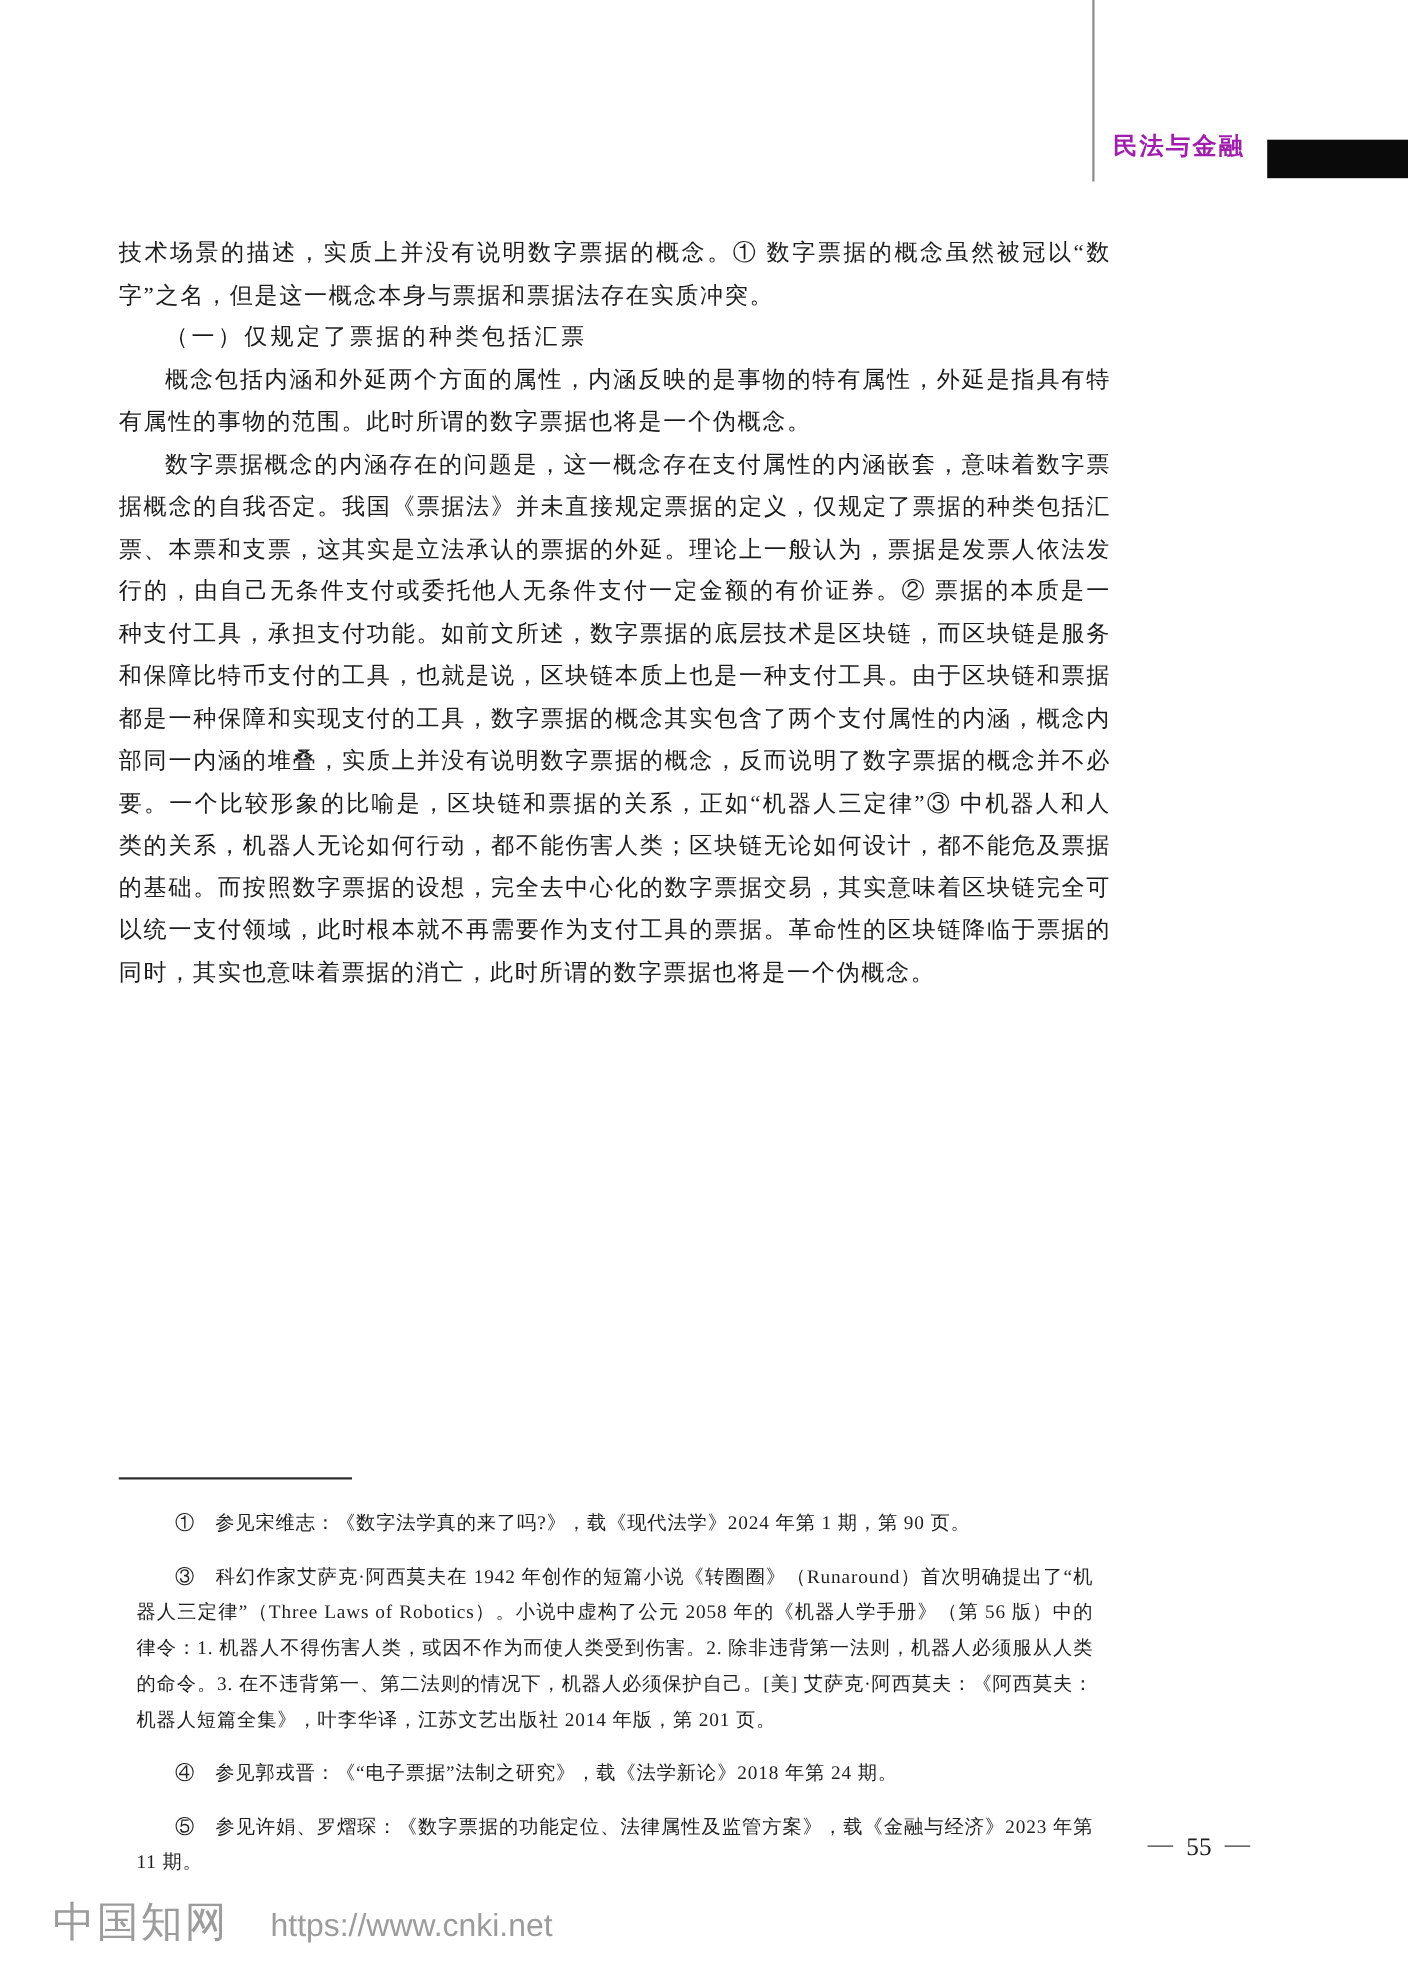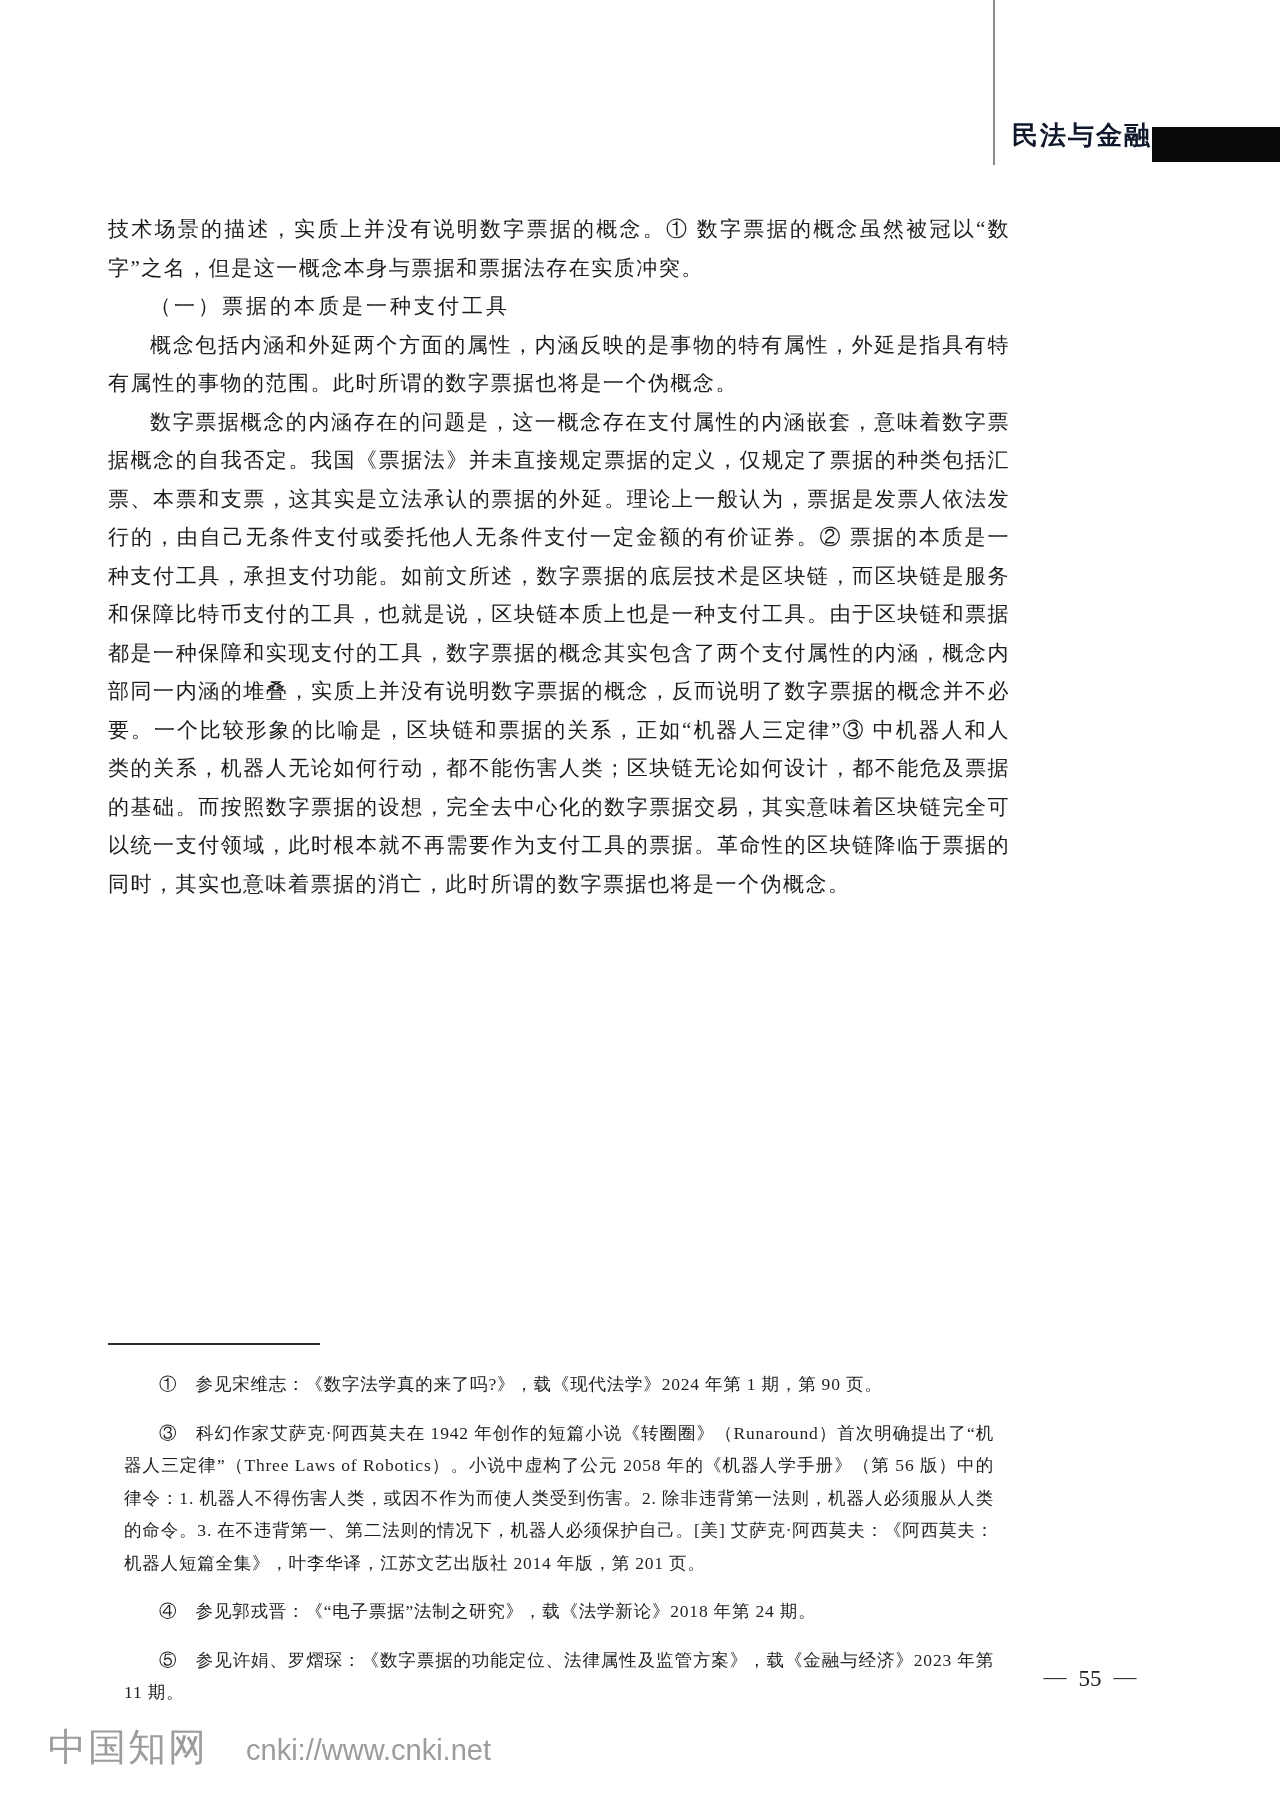--- a/index.html
+++ b/index.html
@@ -22,24 +22,24 @@
     position:absolute;
     left:993px; top:0;
     width:2px; height:165px;
     background:#8a8a8a;
   }
   .header-title{
     position:absolute;
     left:1012px; top:118px;
     width:136px;
     font-family:"Liberation Sans","DejaVu Sans",sans-serif;
-    font-size:26px;
+    font-size:22px;
     font-weight:bold;
     letter-spacing:2px;
-    color:#0f172a;
+    color:#a21caf;
     white-space:nowrap;
   }
   .header-bar{
     position:absolute;
     left:1152px; top:127px;
     width:128px; height:35px;
     background:var(--bar);
   }
   
   .body-text{
@@ -118,34 +118,34 @@
 <body>
 
 <div class="page">
 
   <div class="header-vline"></div>
   <div class="header-title">民法与金融</div>
   <div class="header-bar"></div>
 
   <div class="body-text">
     <p class="no-indent">技术场景的描述，实质上并没有说明数字票据的概念。① 数字票据的概念虽然被冠以“数字”之名，但是这一概念本身与票据和票据法存在实质冲突。</p>
-    <p class="subheading">（一）票据的本质是一种支付工具</p>
+    <p class="subheading">（一）仅规定了票据的种类包括汇票</p>
     <p>概念包括内涵和外延两个方面的属性，内涵反映的是事物的特有属性，外延是指具有特有属性的事物的范围。此时所谓的数字票据也将是一个伪概念。</p>
     <p>数字票据概念的内涵存在的问题是，这一概念存在支付属性的内涵嵌套，意味着数字票据概念的自我否定。我国《票据法》并未直接规定票据的定义，仅规定了票据的种类包括汇票、本票和支票，这其实是立法承认的票据的外延。理论上一般认为，票据是发票人依法发行的，由自己无条件支付或委托他人无条件支付一定金额的有价证券。② 票据的本质是一种支付工具，承担支付功能。如前文所述，数字票据的底层技术是区块链，而区块链是服务和保障比特币支付的工具，也就是说，区块链本质上也是一种支付工具。由于区块链和票据都是一种保障和实现支付的工具，数字票据的概念其实包含了两个支付属性的内涵，概念内部同一内涵的堆叠，实质上并没有说明数字票据的概念，反而说明了数字票据的概念并不必要。一个比较形象的比喻是，区块链和票据的关系，正如“机器人三定律”③ 中机器人和人类的关系，机器人无论如何行动，都不能伤害人类；区块链无论如何设计，都不能危及票据的基础。而按照数字票据的设想，完全去中心化的数字票据交易，其实意味着区块链完全可以统一支付领域，此时根本就不再需要作为支付工具的票据。革命性的区块链降临于票据的同时，其实也意味着票据的消亡，此时所谓的数字票据也将是一个伪概念。</p>
   </div>
 
   <div class="fn-sep"></div>
   <div class="footnotes">
     <p>①　参见宋维志：《数字法学真的来了吗?》，载《现代法学》2024 年第 1 期，第 90 页。</p>
     <p>③　科幻作家艾萨克·阿西莫夫在 1942 年创作的短篇小说《转圈圈》（Runaround）首次明确提出了“机器人三定律”（Three Laws of Robotics）。小说中虚构了公元 2058 年的《机器人学手册》（第 56 版）中的律令：1. 机器人不得伤害人类，或因不作为而使人类受到伤害。2. 除非违背第一法则，机器人必须服从人类的命令。3. 在不违背第一、第二法则的情况下，机器人必须保护自己。[美] 艾萨克·阿西莫夫：《阿西莫夫：机器人短篇全集》，叶李华译，江苏文艺出版社 2014 年版，第 201 页。</p>
     <p>④　参见郭戎晋：《“电子票据”法制之研究》，载《法学新论》2018 年第 24 期。</p>
     <p>⑤　参见许娟、罗熠琛：《数字票据的功能定位、法律属性及监管方案》，载《金融与经济》2023 年第 11 期。</p>
   </div>
 
   <div class="page-number">
     <span class="dash">—</span><span>55</span><span class="dash">—</span>
   </div>
 
   <div class="footer">
-    <span class="footer-brand">中国知网</span><span class="footer-url">cnki://www.cnki.net</span>
+    <span class="footer-brand">中国知网</span><span class="footer-url">https://www.cnki.net</span>
   </div>
 
 </div>
 
 </body></html>

